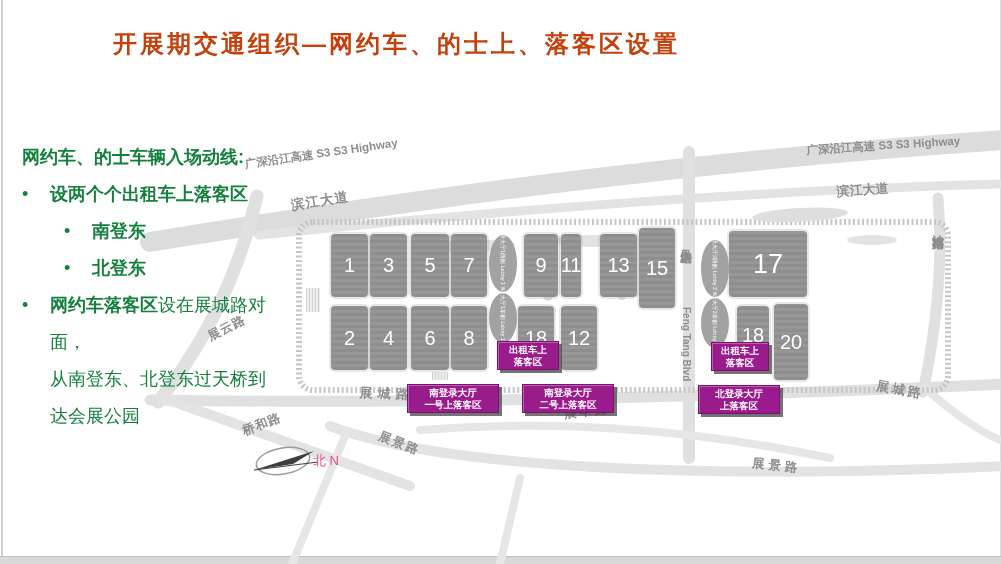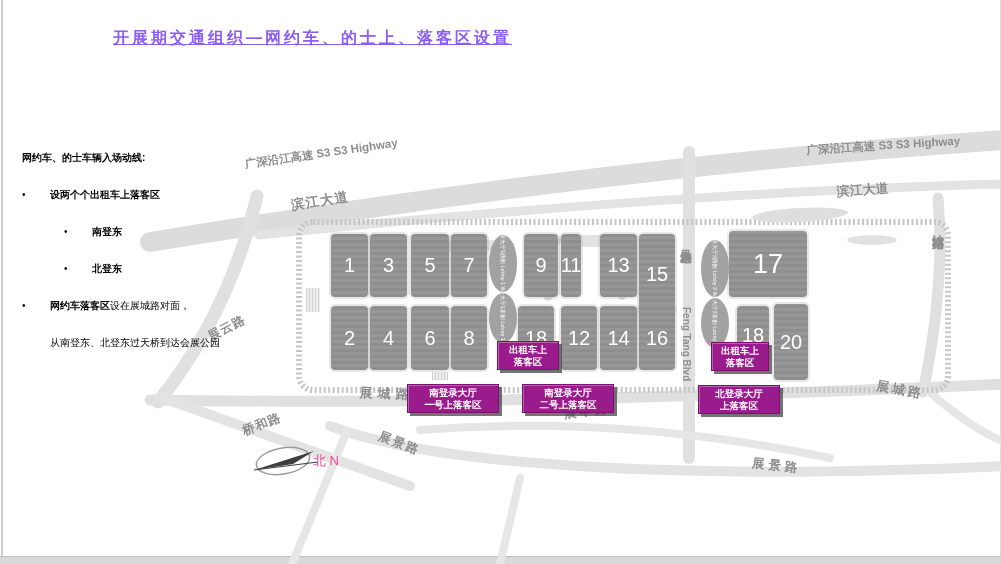--- a/index.html
+++ b/index.html
@@ -3,25 +3,25 @@
 <meta charset="utf-8">
 <style>
   html,body{margin:0;padding:0;background:#fff;}
   .slide{position:relative;width:1001px;height:564px;background:#fff;overflow:hidden;
          font-family:"Liberation Sans",sans-serif;}
   
   .edge-left{position:absolute;left:1px;top:0;width:2px;height:564px;background:#cfcfcf;}
   .edge-right{position:absolute;right:0;top:0;width:1px;height:564px;background:#dcdcdc;}
   .edge-bottom{position:absolute;left:0;bottom:0;width:1001px;height:7px;background:#d9d9d9;border-top:1px solid #bdbdbd;}
   
-  .title{position:absolute;left:113px;top:28px;font-size:16px;font-weight:bold;
-         letter-spacing:3px;color:#8b5cf6;white-space:nowrap;z-index:6;text-decoration:underline;}
+  .title{position:absolute;left:113px;top:28px;font-size:24px;font-weight:bold;
+         letter-spacing:3px;color:#c2410c;white-space:nowrap;z-index:6;}
   
-  .notes{position:absolute;left:22px;top:139px;width:300px;font-size:10px;line-height:37px;
-         color:#000000;z-index:6;}
+  .notes{position:absolute;left:22px;top:139px;width:300px;font-size:18px;line-height:37px;
+         color:#15803d;z-index:6;}
   .notes .heading{font-weight:bold;}
   .note-row{display:flex;}
   .note-row.sub{margin-left:42px;}
   .note-bullet{width:28px;flex:none;}
   .bold{font-weight:bold;}
   .note-wrap{width:232px;}
   
   .map-svg{position:absolute;left:0;top:0;z-index:1;}
   .rl{position:absolute;color:#8d8d8d;font-weight:bold;white-space:nowrap;z-index:2;
       transform-origin:left top;}
@@ -104,30 +104,28 @@
   <div class="rl" style="left:563px;top:406px;font-size:12.5px;letter-spacing:3px;transform:rotate(-7deg);">展丰路</div>
   <div class="compass-label" style="left:313px;top:452px;">北 N</div>
 
   <div class="hall" style="left:331px;top:234px;width:37px;height:63px;">1</div>
   <div class="hall" style="left:370px;top:234px;width:37px;height:63px;">3</div>
   <div class="hall" style="left:411px;top:234px;width:38px;height:63px;">5</div>
   <div class="hall" style="left:451px;top:234px;width:36px;height:63px;">7</div>
   <div class="hall" style="left:524px;top:234px;width:34px;height:63px;">9</div>
   <div class="hall" style="left:561px;top:234px;width:20px;height:63px;">11</div>
   <div class="hall" style="left:600px;top:234px;width:37px;height:63px;">13</div>
-  <div class="hall" style="left:639px;top:234px;width:36px;height:80px;">15</div>
+  <div class="hall" style="left:639px;top:228px;width:36px;height:80px;">15</div>
   <div class="hall big" style="left:729px;top:231px;width:78px;height:66px;">17</div>
   <div class="hall" style="left:331px;top:306px;width:37px;height:64px;">2</div>
   <div class="hall" style="left:370px;top:306px;width:37px;height:64px;">4</div>
   <div class="hall" style="left:411px;top:306px;width:38px;height:64px;">6</div>
   <div class="hall" style="left:451px;top:306px;width:36px;height:64px;">8</div>
   <div class="hall" style="left:518px;top:306px;width:36px;height:64px;">18</div>
   <div class="hall" style="left:561px;top:306px;width:36px;height:64px;">12</div>
-  <div class="hall" style="left:600px;top:306px;width:37px;height:64px;">14</div>
-  <div class="hall" style="left:639px;top:306px;width:36px;height:64px;">16</div>
   <div class="hall" style="left:737px;top:306px;width:32px;height:58px;">18</div>
   <div class="hall" style="left:774px;top:304px;width:34px;height:76px;">20</div>
 
   <div class="lobby" style="left:489px;top:235px;width:28px;height:57px;">
     <span>登录大厅1西侧 Lobby 1 West</span>
   </div>
   <div class="lobby" style="left:489px;top:293px;width:28px;height:50px;">
     <span>登录大厅1东侧 Lobby 1 East</span>
   </div>
   <div class="lobby" style="left:701px;top:240px;width:28px;height:57px;">

